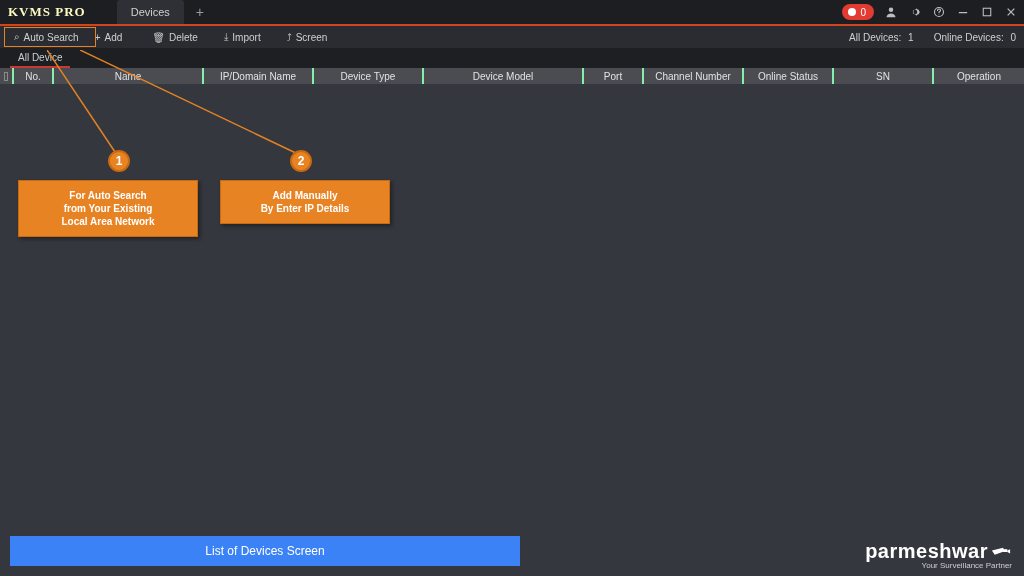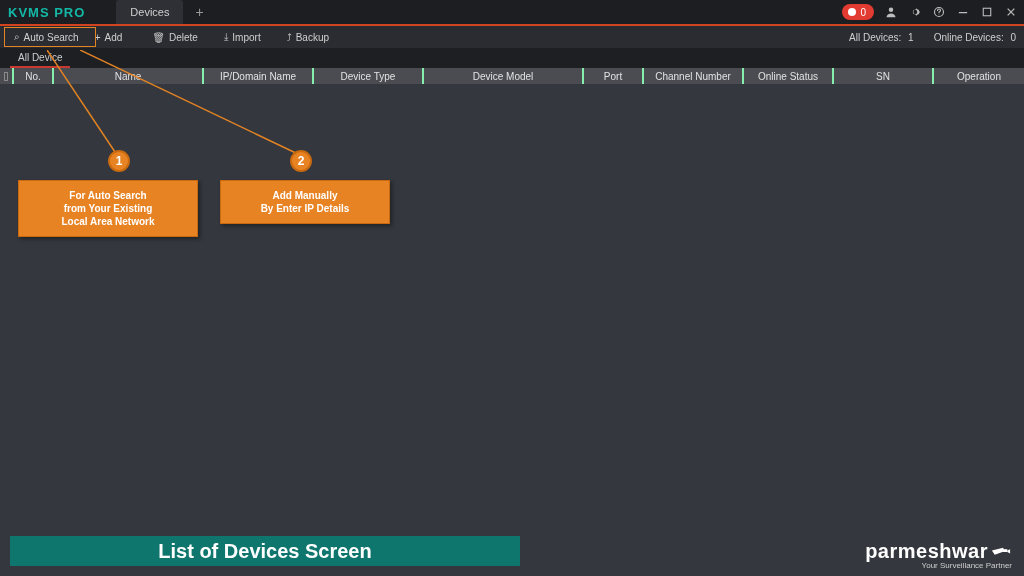--- a/index.html
+++ b/index.html
@@ -1,21 +1,21 @@
 <!DOCTYPE html>
 <html><head>
 <meta charset="utf-8">
 <style>
   * { box-sizing: border-box; margin: 0; padding: 0; font-family: Arial, Helvetica, sans-serif; }
   html, body { width: 1024px; height: 576px; overflow: hidden; background:#34373d; }
   .app { width:1024px; height:576px; background:#34373d; position:relative; color:#cfcfcf; }
 
   
   .titlebar { height:24px; background:#1c1e22; display:flex; align-items:center; padding-left:8px; position:relative; }
-  .brand { font-family: Liberation Sans, sans-serif; font-size:13px; font-weight:900; letter-spacing:1px; color:#14b8a6; }
+  .brand { font-family: Liberation Serif, serif; font-size:13px; font-weight:900; letter-spacing:1px; color:#fef9c3; }
   .tabstrip { display:flex; align-items:flex-end; margin-left:31px; height:100%; }
   .wintab { height:24px; padding:0 14px; display:flex; align-items:center; font-size:11px; color:#d0d0d0; background:#2e3035; border-top-left-radius:3px; border-top-right-radius:3px; margin-right:6px; cursor:pointer; }
   .wintab.plus { background:transparent; color:#9a9a9a; font-size:14px; padding:0 6px; }
   .title-right { position:absolute; right:6px; top:0; height:24px; display:flex; align-items:center; gap:10px; }
   .rec-badge { display:flex; align-items:center; background:#e13b32; border-radius:10px; padding:0 8px 0 6px; height:16px; color:#fff; font-size:10px; cursor:pointer; }
   .rec-badge .mic { width:8px; height:8px; border-radius:50%; background:#fff; margin-right:4px; }
   .tb-icon { width:14px; height:14px; display:flex; align-items:center; justify-content:center; color:#bdbdbd; font-size:12px; cursor:pointer; }
   .accentbar { height:2px; background:#d2441f; width:100%; }
 
   
@@ -41,21 +41,21 @@
   
   .tbody { width:100%; height:420px; background:#34373d; }
 
   
   .ann-line1 { position:absolute; left:47px; top:50px; width:90px; height:110px; pointer-events:none; }
   .ann-line2 { position:absolute; left:80px; top:50px; width:230px; height:110px; pointer-events:none; }
   .ann-badge { position:absolute; width:22px; height:22px; border-radius:50%; background:#e88324; border:2px solid #c96a10; color:#fff; font-weight:700; font-size:12px; display:flex; align-items:center; justify-content:center; }
   .ann-box { position:absolute; background:#e88324; color:#fff; font-size:10px; font-weight:600; text-align:center; padding:8px 10px; line-height:1.3; border:1px solid #c96a10; box-shadow:2px 2px 4px rgba(0,0,0,.4); }
 
   
-  .banner { position:absolute; left:10px; bottom:10px; width:510px; height:30px; background:#0f766e; color:#fff; display:flex; align-items:center; justify-content:center; font-size:20px; font-weight:700; }
+  .banner { position:absolute; left:10px; bottom:10px; width:510px; height:30px; background:#3b82f6; color:#fff; display:flex; align-items:center; justify-content:center; font-size:12px; font-weight:400; }
 
   
   .watermark { position:absolute; right:12px; bottom:6px; text-align:right; color:#fff; }
   .watermark .wm-main { font-size:20px; font-weight:700; letter-spacing:.5px; display:flex; align-items:center; justify-content:space-between; gap:2px; }
   .watermark .wm-sub { font-size:8px; color:#cfcfcf; margin-top:-2px; }
   .cam-svg { width:22px; height:14px; }
 </style>
 </head>
 <body>
 
@@ -125,21 +125,21 @@
       <div class="tool-btn">
         <span class="icn">🗑</span>
         <span>Delete</span>
       </div>
       <div class="tool-btn">
         <span class="icn">⤓</span>
         <span>Import</span>
       </div>
       <div class="tool-btn">
         <span class="icn">⤴</span>
-        <span>Backup</span>
+        <span>Screen</span>
       </div>
     </div>
     <div class="tool-stats">
       <div>
         <span>All Devices:</span>
         <span class="val">1</span>
       </div>
       <div>
         <span>Online Devices:</span>
         <span class="val">0</span>

